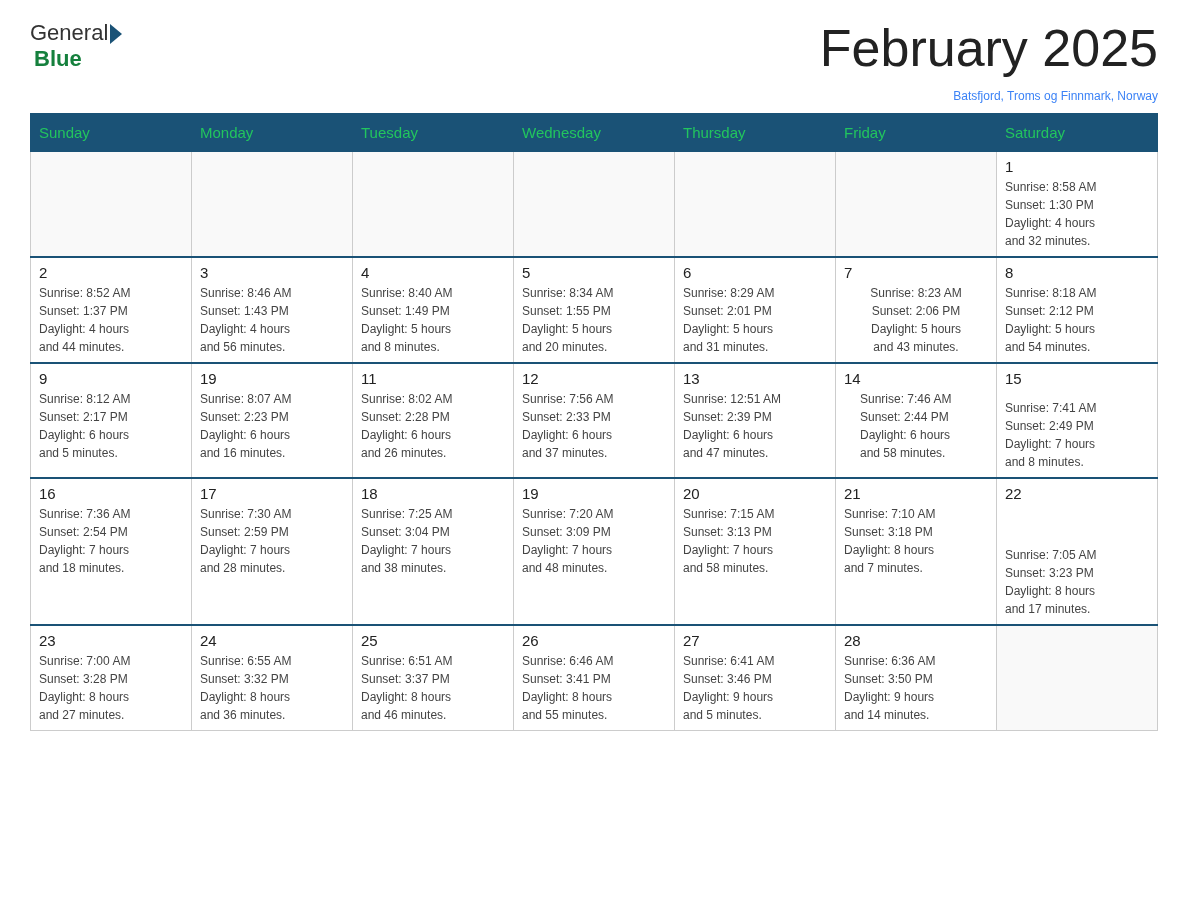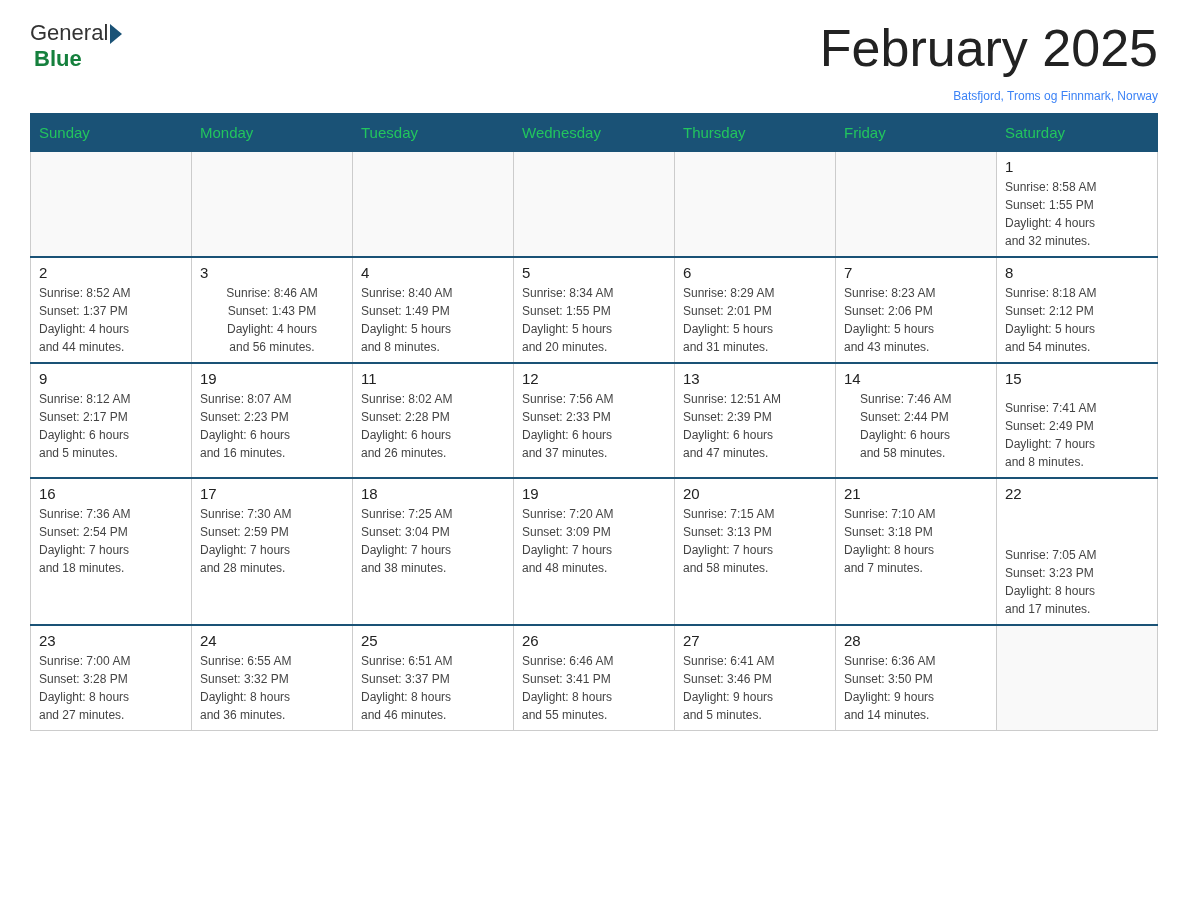--- a/index.html
+++ b/index.html
@@ -136,36 +136,36 @@
   <tr>
         <td class="empty"></td>
         <td class="empty"></td>
         <td class="empty"></td>
         <td class="empty"></td>
         <td class="empty"></td>
         <td class="empty"></td>
         <td>
           <span class="day-number">1</span>
           <div class="day-info" style="white-space: pre-line;">Sunrise: 8:58 AM
-Sunset: 1:55 PM
+Sunset: 1:30 PM
 Daylight: 4 hours
 and 32 minutes.</div>
         </td>
       </tr>
       <tr class="row-divider">
         <td>
           <span class="day-number">2</span>
           <div class="day-info" style="white-space: pre-line;">Sunrise: 8:52 AM
 Sunset: 1:37 PM
 Daylight: 4 hours
 and 44 minutes.</div>
         </td>
         <td>
           <span class="day-number">3</span>
-          <div class="day-info" style="white-space: pre-line; text-align: center;">Sunrise: 8:46 AM
+          <div class="day-info" style="white-space: pre-line;">Sunrise: 8:46 AM
 Sunset: 1:43 PM
 Daylight: 4 hours
 and 56 minutes.</div>
         </td>
         <td>
           <span class="day-number">4</span>
           <div class="day-info" style="white-space: pre-line;">Sunrise: 8:40 AM
 Sunset: 1:49 PM
 Daylight: 5 hours
 and 8 minutes.</div>
@@ -179,21 +179,21 @@
         </td>
         <td>
           <span class="day-number">6</span>
           <div class="day-info" style="white-space: pre-line;">Sunrise: 8:29 AM
 Sunset: 2:01 PM
 Daylight: 5 hours
 and 31 minutes.</div>
         </td>
         <td>
           <span class="day-number">7</span>
-          <div class="day-info" style="white-space: pre-line;">Sunrise: 8:23 AM
+          <div class="day-info" style="white-space: pre-line; text-align: center;">Sunrise: 8:23 AM
 Sunset: 2:06 PM
 Daylight: 5 hours
 and 43 minutes.</div>
         </td>
         <td>
           <span class="day-number">8</span>
           <div class="day-info" style="white-space: pre-line;">Sunrise: 8:18 AM
 Sunset: 2:12 PM
 Daylight: 5 hours
 and 54 minutes.</div>

